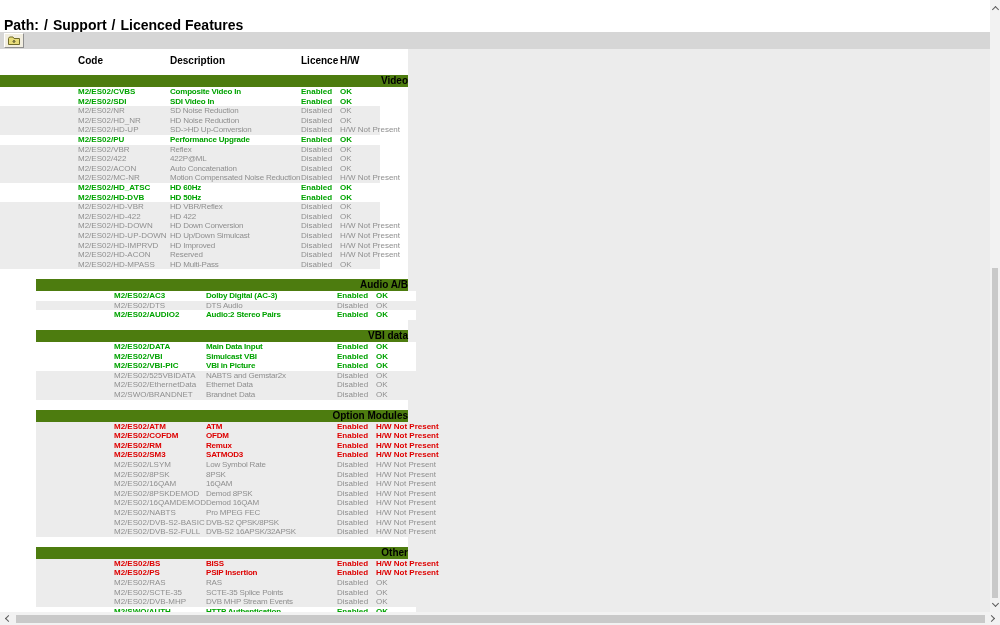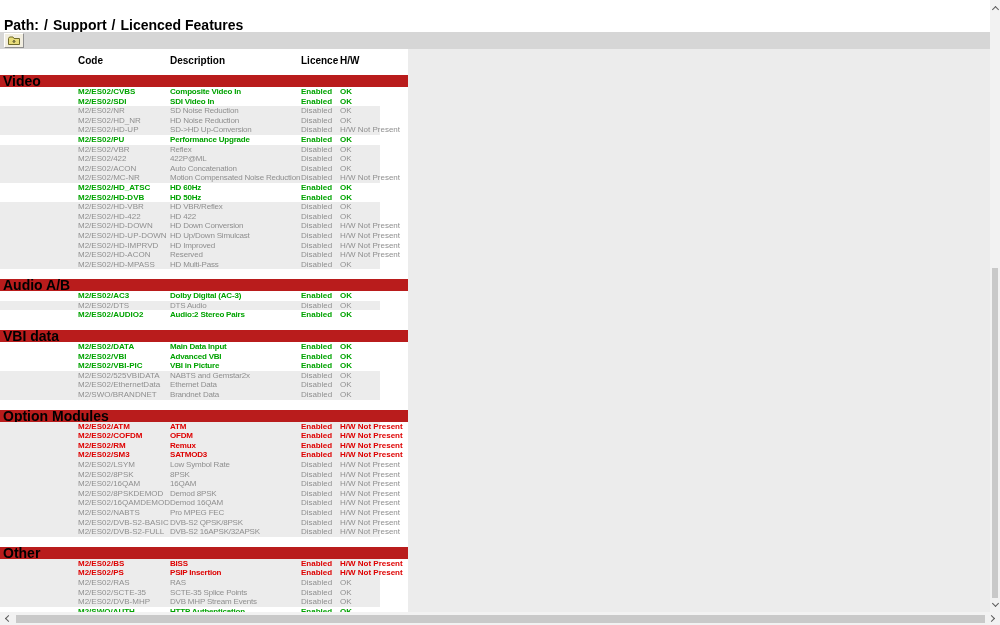--- a/index.html
+++ b/index.html
@@ -18,22 +18,22 @@
     position:absolute; left:4px; top:1px; width:20px; height:15px; padding:0;
     background:#f2eee0; border:1px solid; border-color:#ffffff #8f8f8f #8f8f8f #ffffff;
     display:flex; align-items:center; justify-content:center; cursor:pointer;
   }
   
   .content { position:absolute; top:49px; left:0; width:990px; height:563px; background:#ececec; }
   .ftable { position:absolute; top:0; left:0; width:408px; background:#ffffff; }
   .thead { position:relative; height:26px; background:#fff;text-align:center; }
   .thead .cell { position:absolute; top:6px; font-size:10px; font-weight:bold; color:#000; white-space:nowrap; }
   .c-code { left:78px; } .c-desc { left:170px; } .c-lic { left:301px; } .c-hw { left:340px; }
-  .section:not(:first-child) { margin-top:10px; }
-  .section-title { font-size:14px; font-weight:bold; color:#000; padding-left:3px; height:12px; line-height:12px; background:#b91c1c; white-space:nowrap; }
+  .section:not(:first-child) { margin-top:10px;padding-left:36px; }
+  .section-title { font-size:10px; font-weight:bold; color:#000; padding-left:3px; height:12px; line-height:12px; background:#4d7c0f; white-space:nowrap;text-align:right; }
   .row { position:relative; height:9.6px; width:380px; background:#fff; }
   .row .cell { position:absolute; top:0; font-size:8px; line-height:9.6px; white-space:nowrap; }
   .row .c-desc { letter-spacing:-0.2px;text-align:center; }
   .row.ok .cell { color:#00a300; font-weight:bold; }
   .row.nohw .cell { color:#de0000; font-weight:bold; }
   .row.disabled .cell { color:#8f8f8f; }
   .row.nohw, .row.disabled { background:#ececec; }
   
   .vscroll { position:absolute; top:0; right:0; width:10px; height:612px; background:#f2f2f2; }
   .vthumb { position:absolute; left:2px; top:268px; width:6px; height:330px; background:#c9c9c9; }
@@ -217,21 +217,21 @@
           <div class="section">
             <div class="section-title">VBI data</div>
             <div class="row ok">
               <span class="cell c-code">M2/ES02/DATA</span>
               <span class="cell c-desc">Main Data Input</span>
               <span class="cell c-lic">Enabled</span>
               <span class="cell c-hw">OK</span>
             </div>
             <div class="row ok">
               <span class="cell c-code">M2/ES02/VBI</span>
-              <span class="cell c-desc">Advanced VBI</span>
+              <span class="cell c-desc">Simulcast VBI</span>
               <span class="cell c-lic">Enabled</span>
               <span class="cell c-hw">OK</span>
             </div>
             <div class="row ok">
               <span class="cell c-code">M2/ES02/VBI-PIC</span>
               <span class="cell c-desc">VBI in Picture</span>
               <span class="cell c-lic">Enabled</span>
               <span class="cell c-hw">OK</span>
             </div>
             <div class="row disabled">

